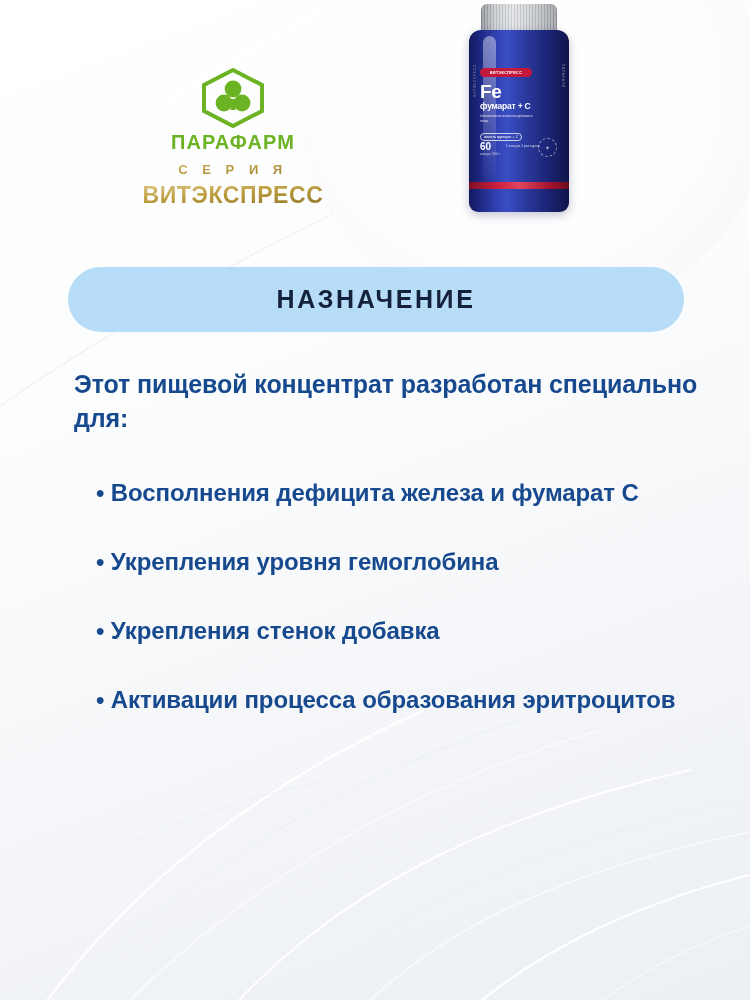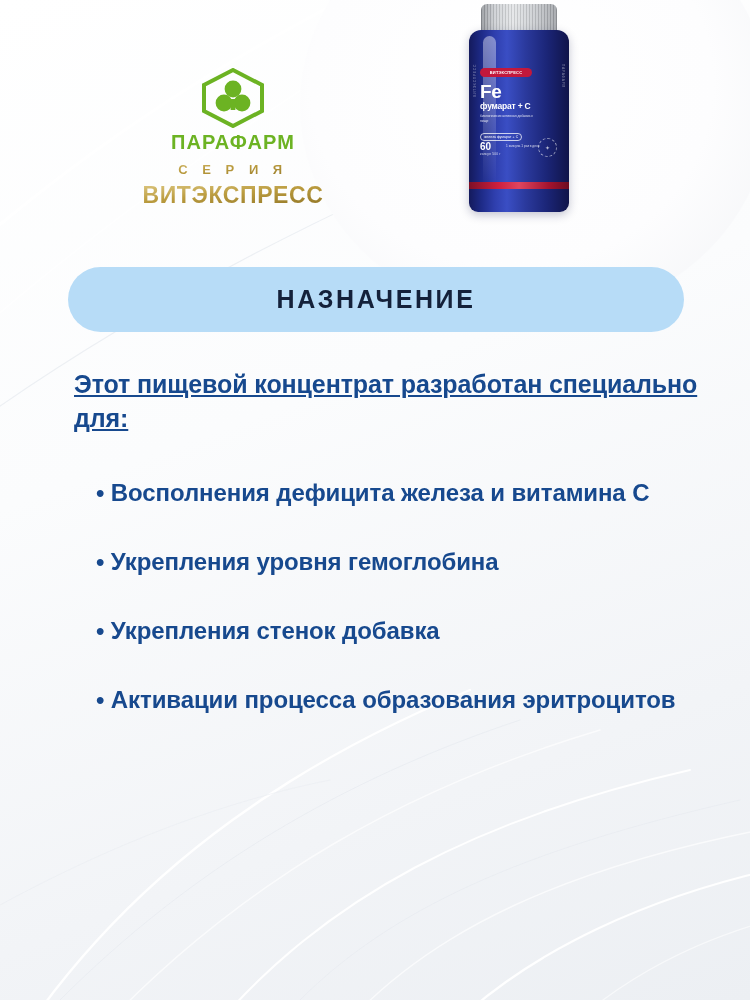--- a/index.html
+++ b/index.html
@@ -264,21 +264,20 @@
     top: 368px;
     width: 630px;
     color: #17498e;
   }
   .intro {
     font-size: 25px;
     font-weight: 700;
     line-height: 1.34;
     letter-spacing: -.1px;
     margin: 0 0 42px 0;
-    text-decoration: underline;
   }
   .bullets { list-style: none; margin: 0; padding: 0; }
   .bullets li {
     font-size: 24px;
     font-weight: 700;
     line-height: 1.33;
     letter-spacing: -.1px;
     margin-bottom: 37px;
     text-indent: 22px;
   }
@@ -352,20 +351,20 @@
     </div>
   </div>
 
   <div class="banner">
     <div class="banner-title">НАЗНАЧЕНИЕ</div>
   </div>
 
   <div class="content">
     <p class="intro">Этот пищевой концентрат разработан специально для:</p>
     <ul class="bullets">
-      <li>• Восполнения дефицита железа и витамина С</li>
+      <li>• Восполнения дефицита железа и фумарат С</li>
       <li>• Укрепления уровня гемоглобина</li>
       <li>• Укрепления стенок добавка</li>
       <li>• Активации процесса образования эритроцитов</li>
     </ul>
   </div>
 
 </div>
 
 </body></html>

